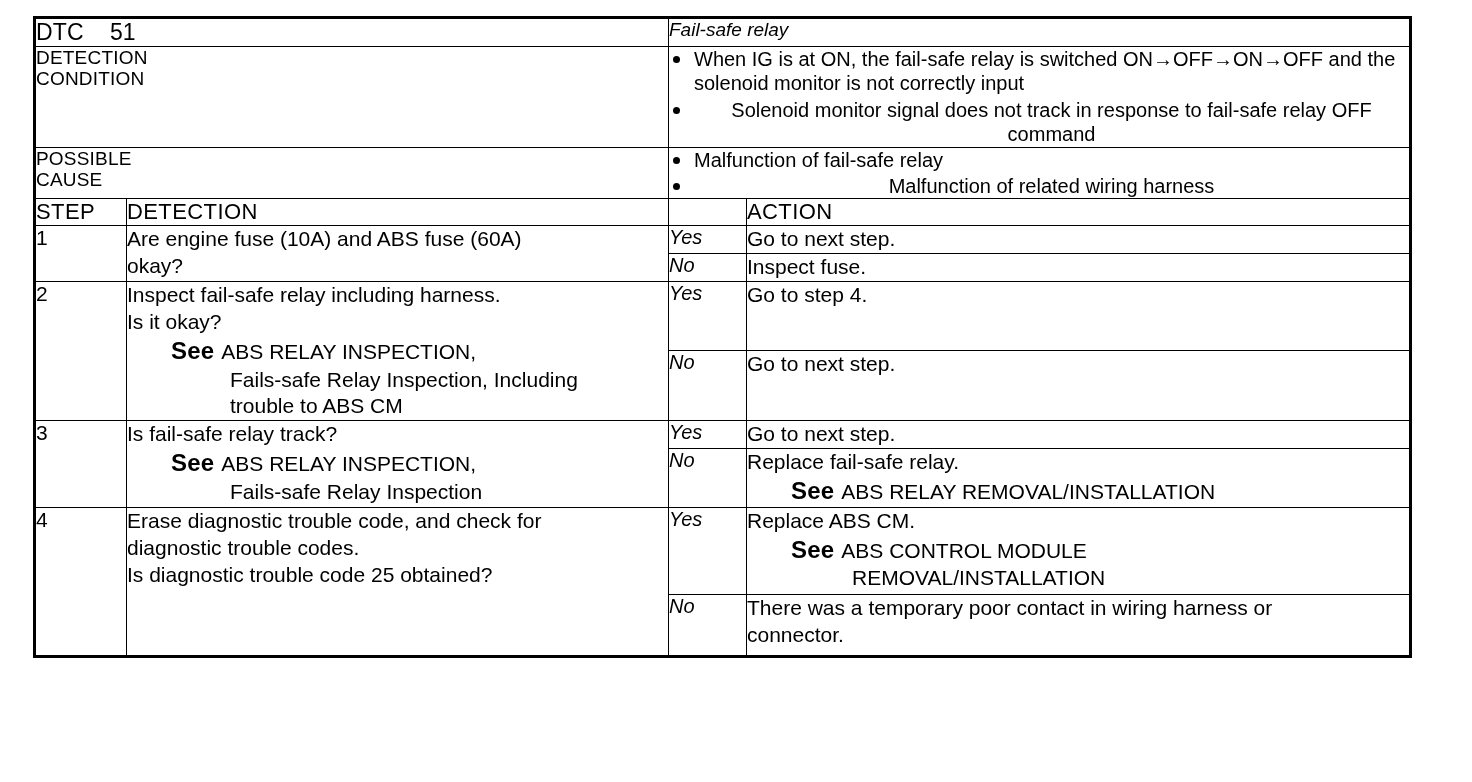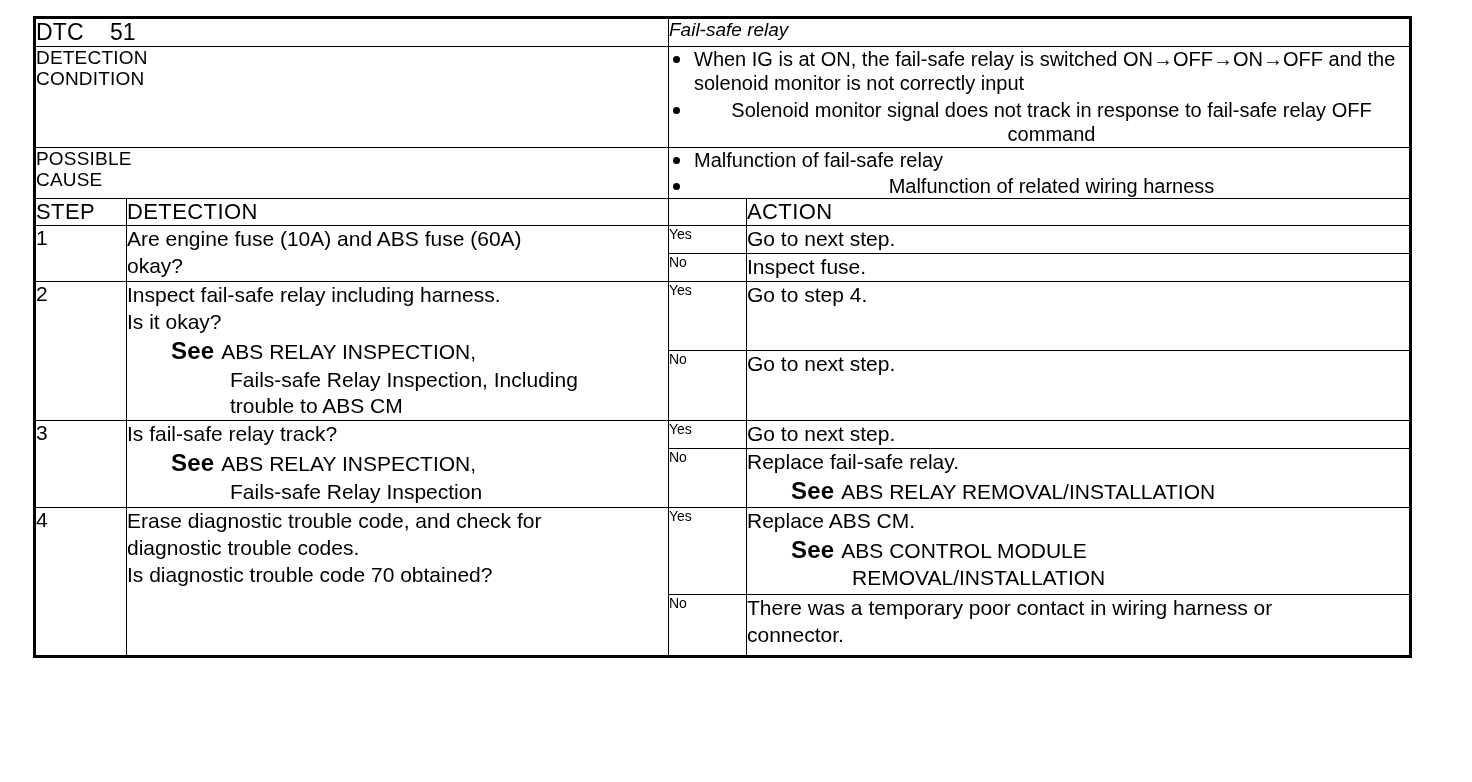--- a/index.html
+++ b/index.html
@@ -112,23 +112,24 @@
     font-size: 21px;
     text-align: center;
     padding-top: 10px;
   }
   .inspect-cell {
     font-size: 21px;
     line-height: 1.28;
     padding: 9px 8px 10px 12px;
   }
   .yn-cell {
-    font-size: 14px;
+    font-size: 20px;
     text-align: center;
     padding-top: 10px;
+    font-style: italic;
   }
   .action-cell {
     font-size: 21px;
     line-height: 1.28;
     padding: 9px 8px 10px 10px;
   }
 
   .see-line {
     padding-left: 44px;
     text-indent: 0;
@@ -273,21 +274,21 @@
             <span class="see-word">See</span><span class="see-ref">ABS RELAY REMOVAL/INSTALLATION</span>
           </div>
         </td>
       </tr>
 
       <tr>
         <td class="step-num" rowspan="2">4</td>
         <td class="inspect-cell" rowspan="2">
           <div>Erase diagnostic trouble code, and check for</div>
           <div>diagnostic trouble codes.</div>
-          <div>Is diagnostic trouble code 70 obtained?</div>
+          <div>Is diagnostic trouble code 25 obtained?</div>
         </td>
         <td class="yn-cell" style="height:86px;">Yes</td>
         <td class="action-cell">
           <div>Replace ABS CM.</div>
           <div class="see-line">
             <span class="see-word">See</span><span class="see-ref">ABS CONTROL MODULE</span>
           </div>
           <div class="see-cont-2">REMOVAL/INSTALLATION</div>
         </td>
       </tr>

